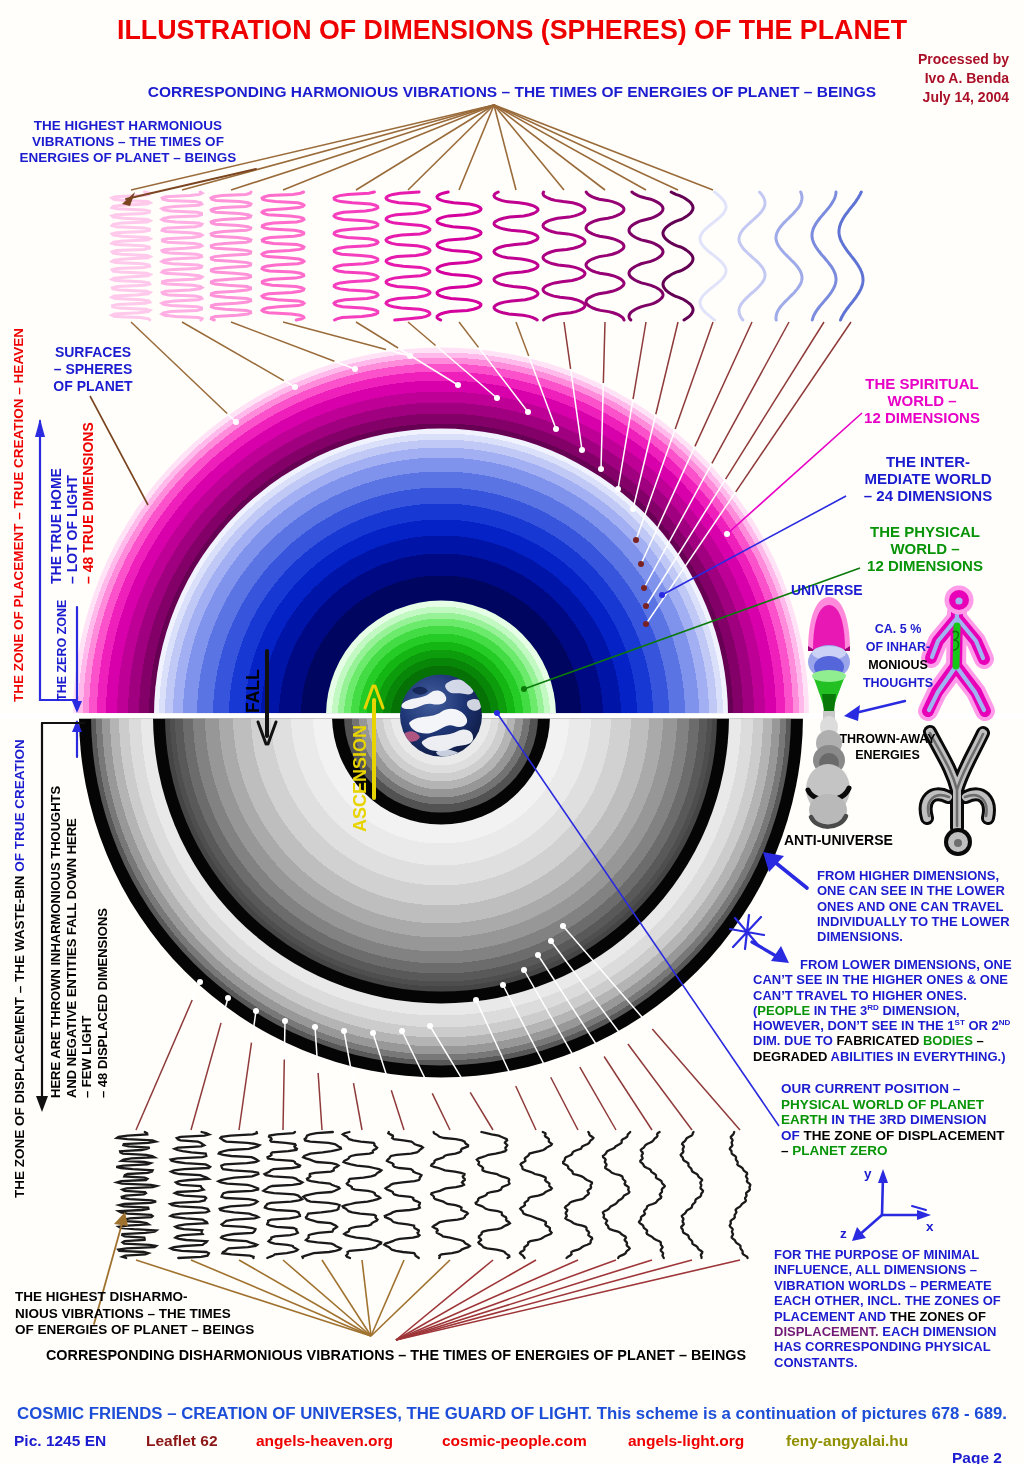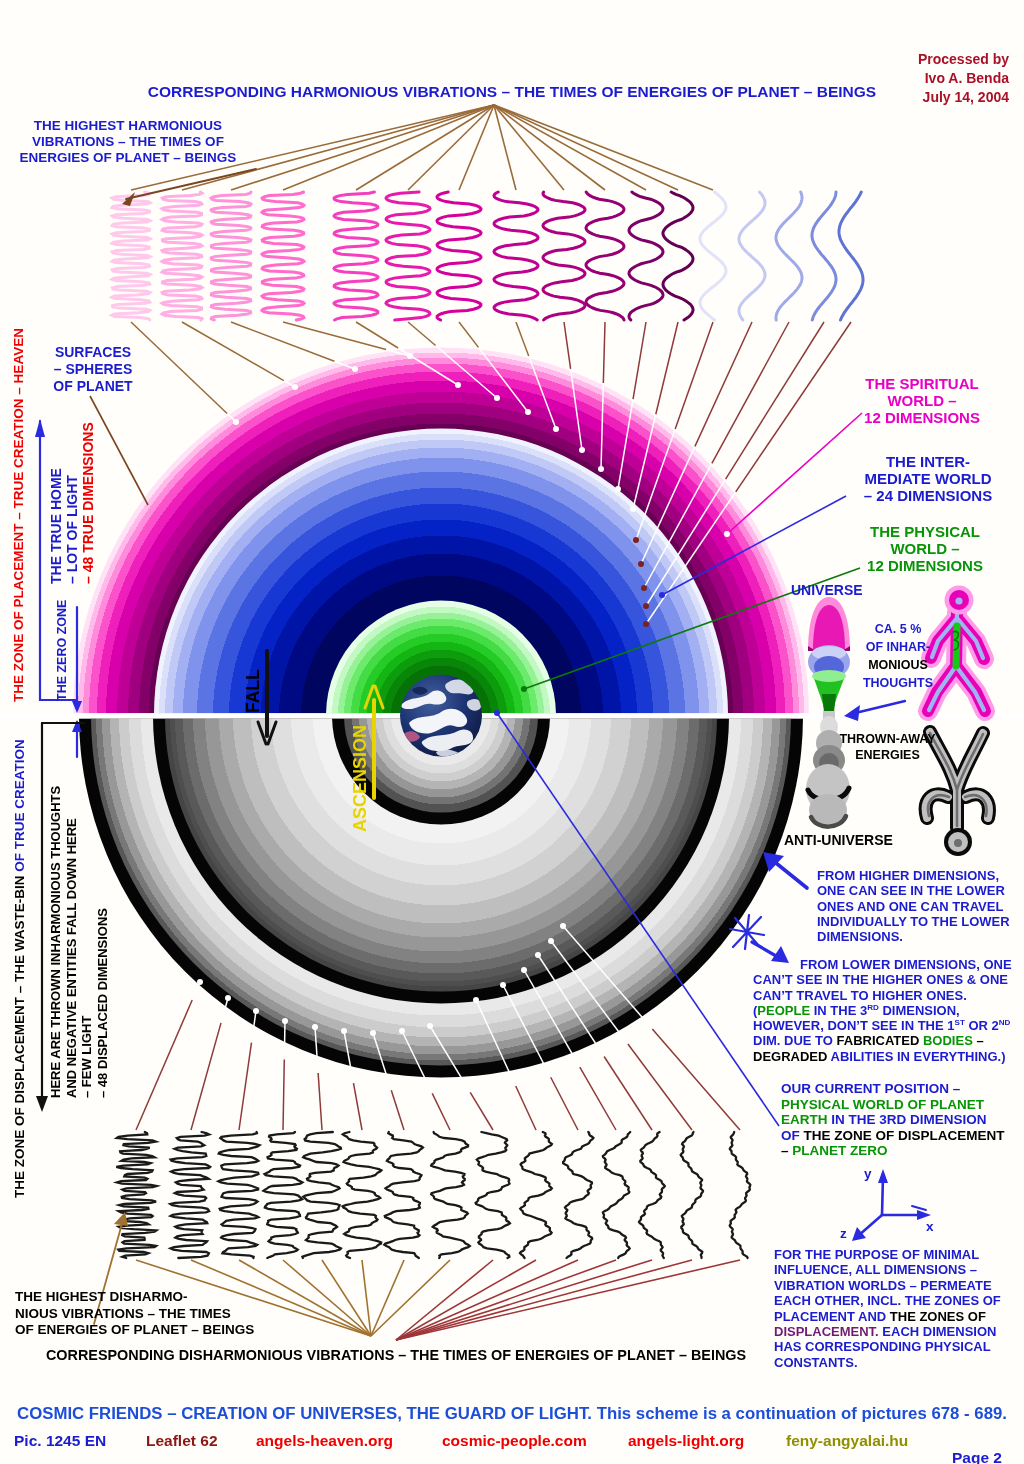--- a/index.html
+++ b/index.html
@@ -487,20 +487,21 @@
       <path d="M883,1169 L878,1183 L888,1183 Z" fill="#2a2ae0" stroke="none"></path>
       <path d="M882,1215 L924,1215"></path>
       <path d="M931,1215 L917,1210 L917,1220 Z" fill="#2a2ae0" stroke="none"></path>
       <path d="M912,1206 L926,1210" stroke-width="2"></path>
       <path d="M882,1215 L858,1236"></path>
       <path d="M852,1241 L866,1238 L857,1227 Z" fill="#2a2ae0" stroke="none"></path>
     </g>
   </g>
 </svg>
 
+<div class="txt ctr c-red" style="left:0;top:17px;width:1024px;font-size:26.8px;">ILLUSTRATION OF DIMENSIONS (SPHERES) OF THE PLANET</div>
 
 <div class="txt c-darkred lines" style="left:800px;top:50px;width:209px;text-align:right;font-size:14px;line-height:19px;">
       <div>Processed by</div>
       <div>Ivo A. Benda</div>
       <div>July 14, 2004</div>
     </div>
 
 <div class="txt ctr c-blue" style="left:0;top:84px;width:1024px;font-size:15.5px;">CORRESPONDING HARMONIOUS VIBRATIONS – THE TIMES OF ENERGIES OF PLANET – BEINGS</div>
 
 <div class="txt ctr c-blue lines" style="left:8px;top:118px;width:240px;font-size:13.5px;line-height:16px;">

